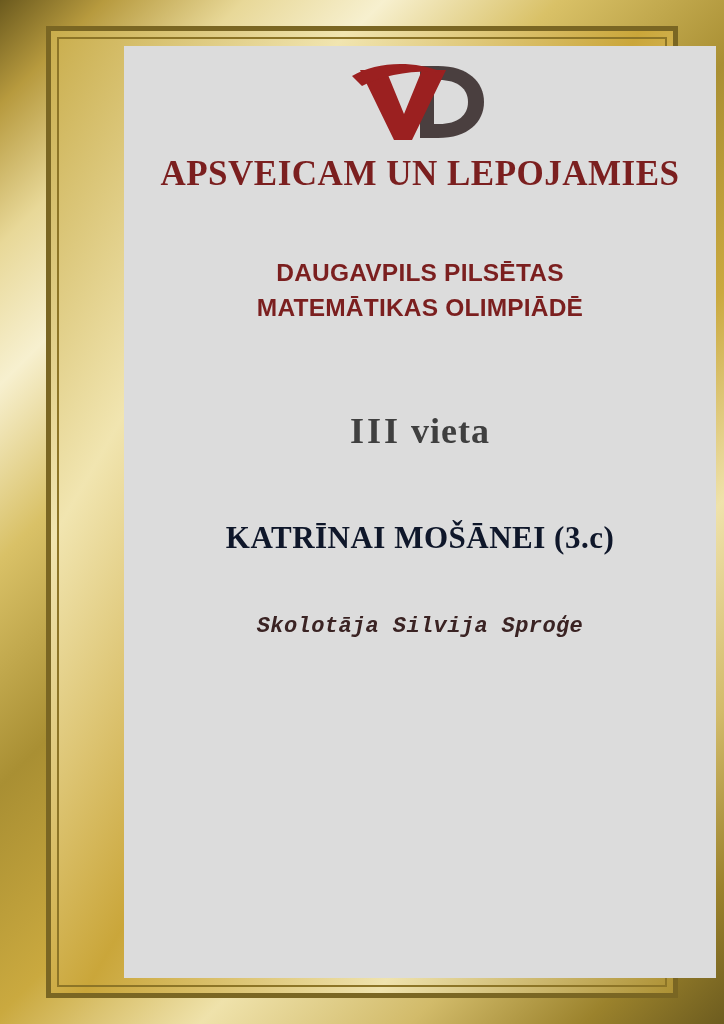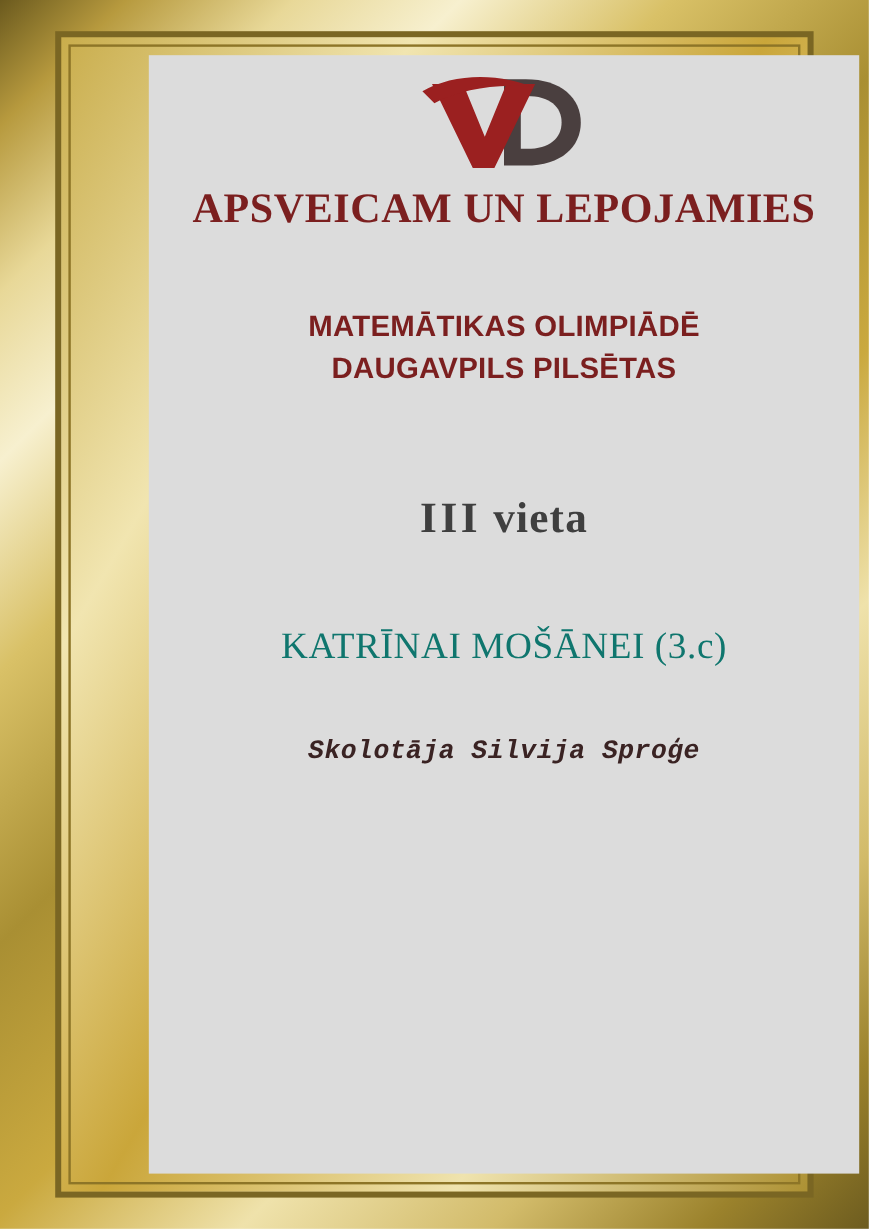--- a/index.html
+++ b/index.html
@@ -121,23 +121,23 @@
     font-weight: bold;
     font-size: 36px;
     color: #3f3f3f;
     letter-spacing: 1px;
   }
   .place .rank { letter-spacing: 3px; font-family: Liberation Serif, serif; }
 
   .recipient {
     margin-top: 68px;
     font-family: "Liberation Serif", serif;
-    font-weight: normal;
+    font-weight: bold;
     font-size: 31px;
-    color: #0f766e;
+    color: #0f172a;
     letter-spacing: 0.5px;
   }
 
   .teacher {
     margin-top: 58px;
     font-family: Liberation Mono, monospace;
     font-style: italic;
     font-weight: bold;
     font-size: 22px;
     color: #3a2323;
@@ -164,22 +164,22 @@
 
         <path d="M6 16 C30 2 66 0 96 12 C70 10 38 14 16 26 Z" fill="#9b2020"></path>
       </svg>
     </div>
 
     <div class="content">
 
       <div class="title-main">APSVEICAM UN LEPOJAMIES</div>
 
       <div class="subtitle">
+        <div>DAUGAVPILS PILSĒTAS</div>
         <div>MATEMĀTIKAS OLIMPIĀDĒ</div>
-        <div>DAUGAVPILS PILSĒTAS</div>
       </div>
 
       <div class="place">
         <span class="rank">III</span>
         <span>vieta</span>
       </div>
 
       <div class="recipient">KATRĪNAI MOŠĀNEI (3.c)</div>
 
       <div class="teacher">Skolotāja Silvija Sproģe</div>

